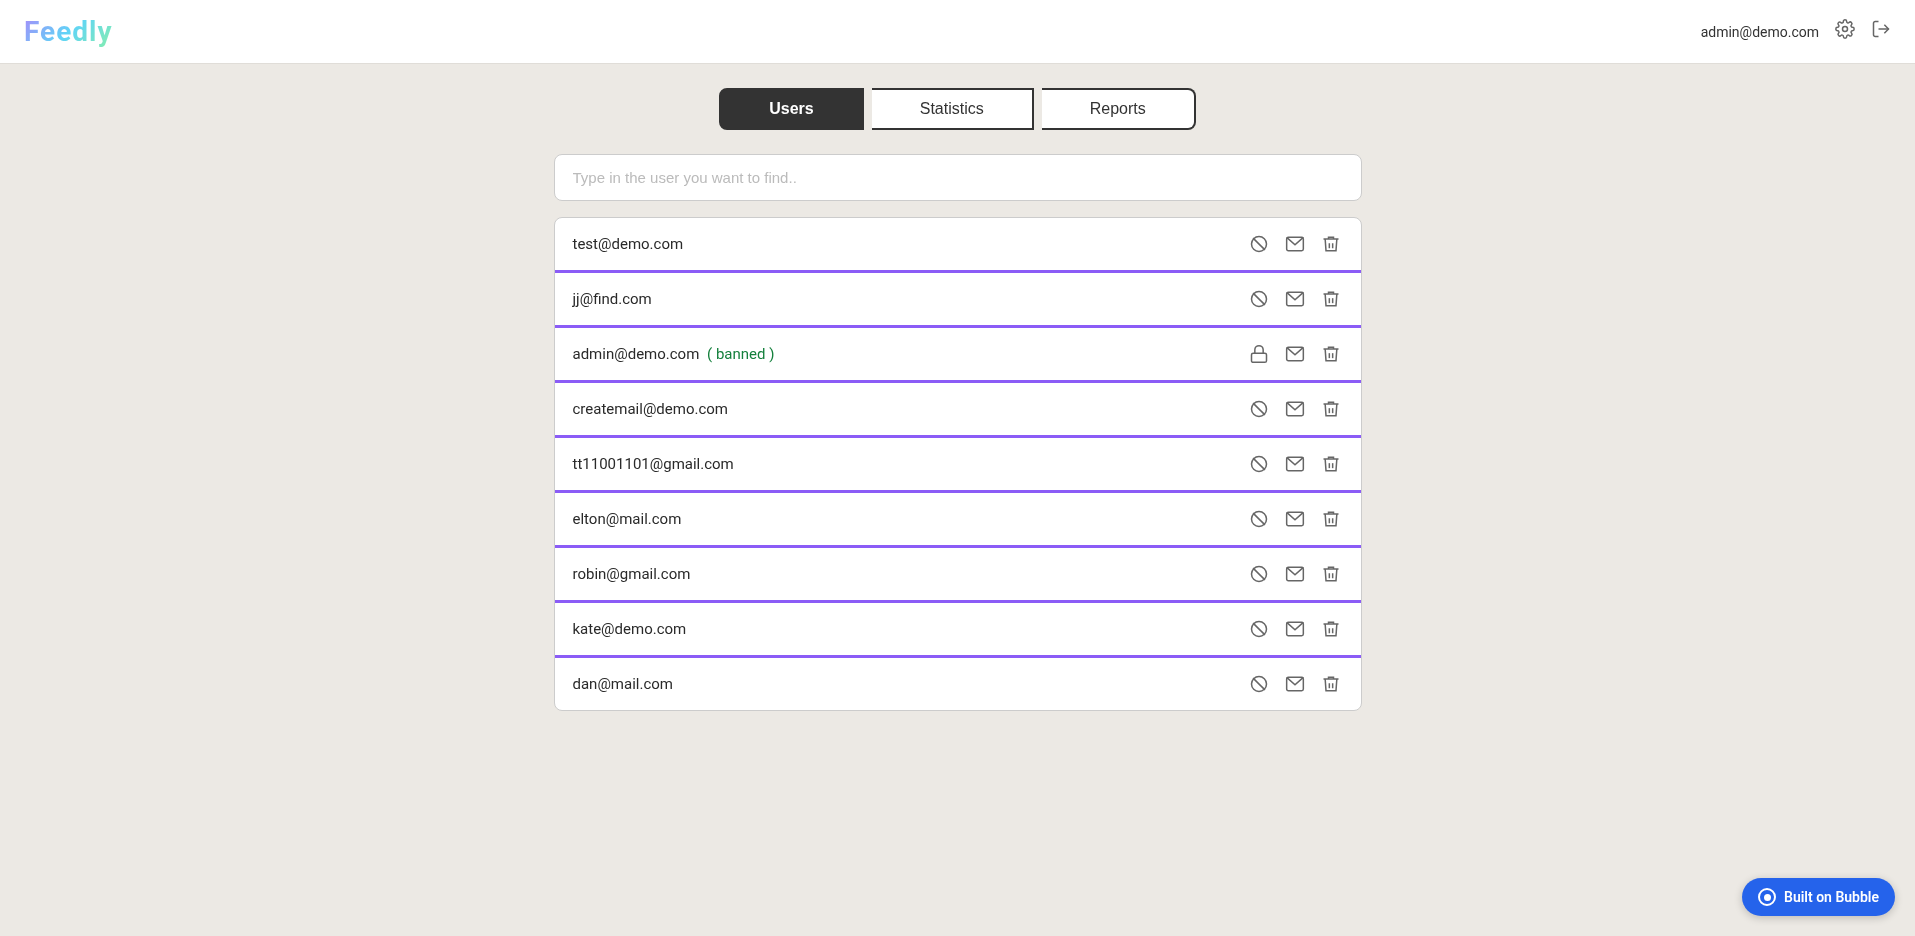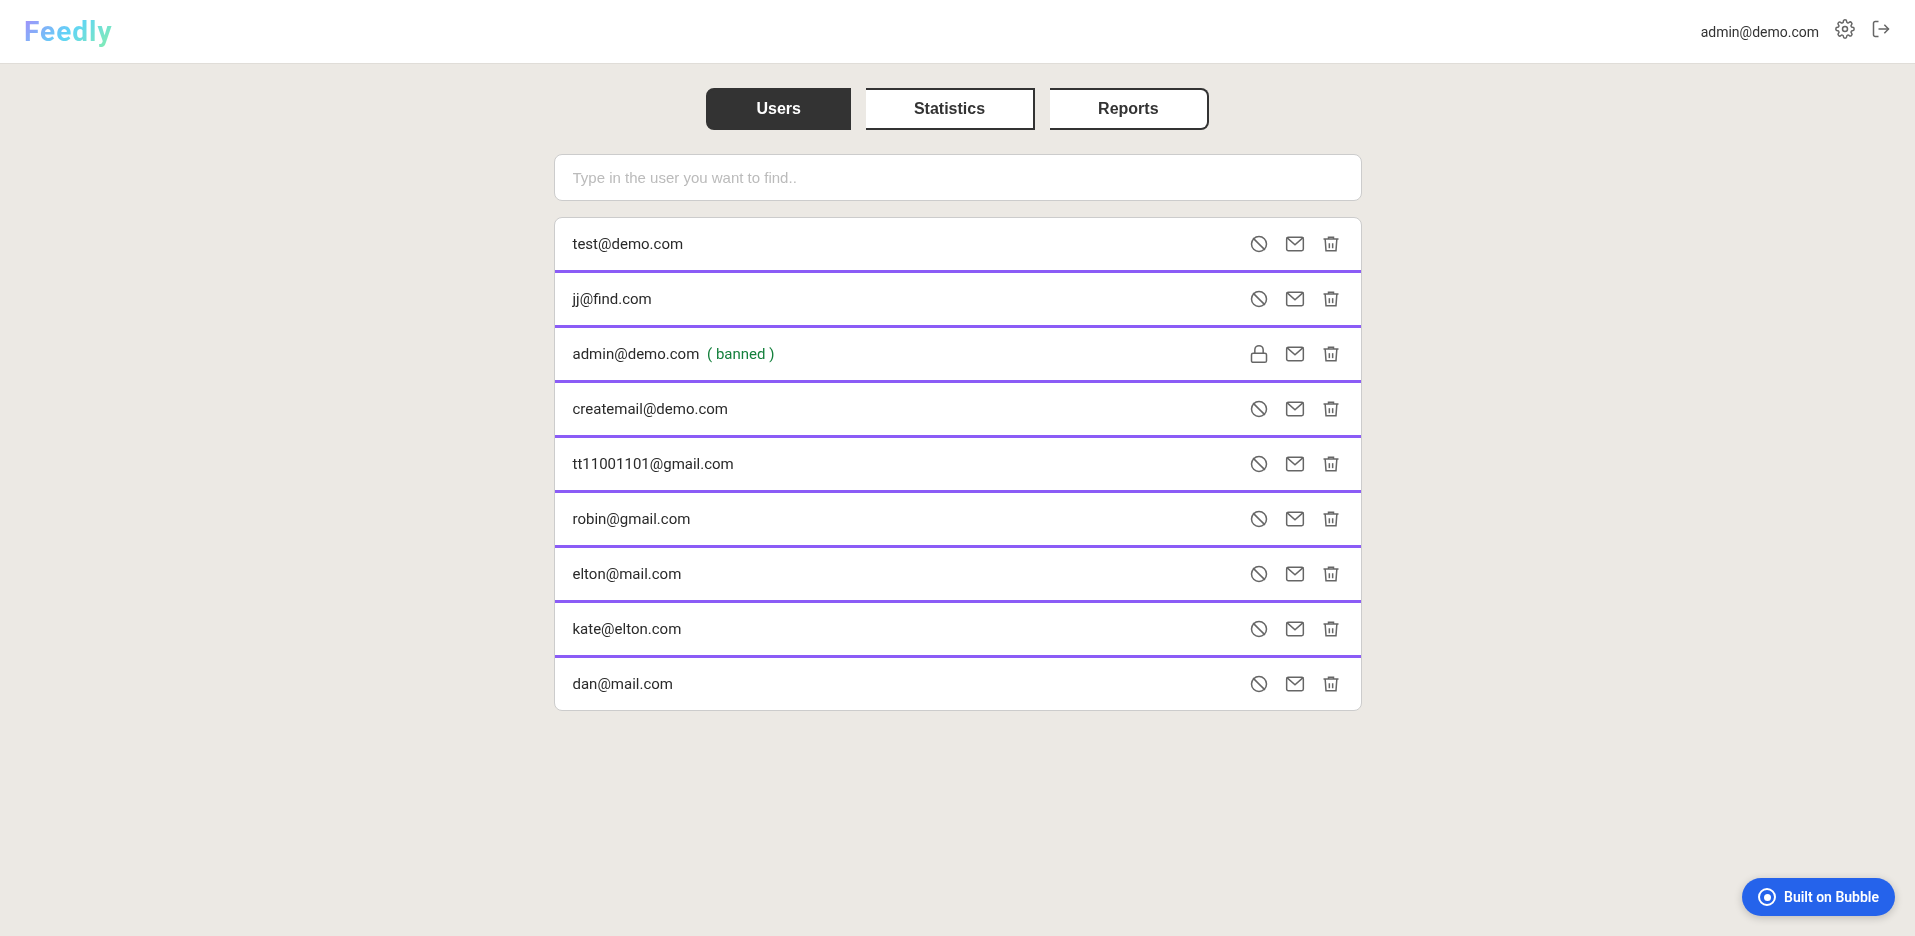--- a/index.html
+++ b/index.html
@@ -46,31 +46,31 @@
     .header-icon {
       font-size: 22px;
       color: #555;
       cursor: pointer;
     }
 
     
     .nav-tabs {
       display: flex;
       justify-content: center;
-      gap: 15px;
+      gap: 8px;
       margin-top: 24px;
       margin-bottom: 24px;
     }
 
     .nav-tab {
       padding: 10px 48px;
       border: 2px solid #333;
       background: #ffffff;
       font-size: 16px;
-      font-weight: 700;
+      font-weight: 400;
       cursor: pointer;
       color: #333;
       transition: background 0.15s;
     }
 
     .nav-tab:first-child {
       border-radius: 8px 0 0 8px;
     }
 
     .nav-tab:last-child {
@@ -377,20 +377,47 @@
               <path d="M19 6l-1 14H6L5 6"></path>
               <path d="M10 11v6"></path>
               <path d="M14 11v6"></path>
               <path d="M9 6V4h6v2"></path>
             </svg>
         </span>
       </div>
     </div>
 
     <div class="user-row">
+      <span class="user-email">elton@mail.com</span>
+      <div class="user-actions">
+        <span class="action-icon">
+          <svg class="svg-icon" viewBox="0 0 24 24">
+              <circle cx="12" cy="12" r="9"></circle>
+              <line x1="4.93" y1="4.93" x2="19.07" y2="19.07"></line>
+            </svg>
+        </span>
+        <span class="action-icon">
+          <svg class="svg-icon" viewBox="0 0 24 24">
+              <rect x="2" y="4" width="20" height="16" rx="2"></rect>
+              <polyline points="2,4 12,13 22,4"></polyline>
+            </svg>
+        </span>
+        <span class="action-icon">
+          <svg class="svg-icon" viewBox="0 0 24 24">
+              <polyline points="3 6 5 6 21 6"></polyline>
+              <path d="M19 6l-1 14H6L5 6"></path>
+              <path d="M10 11v6"></path>
+              <path d="M14 11v6"></path>
+              <path d="M9 6V4h6v2"></path>
+            </svg>
+        </span>
+      </div>
+    </div>
+
+    <div class="user-row">
       <span class="user-email">robin@gmail.com</span>
       <div class="user-actions">
         <span class="action-icon">
           <svg class="svg-icon" viewBox="0 0 24 24">
               <circle cx="12" cy="12" r="9"></circle>
               <line x1="4.93" y1="4.93" x2="19.07" y2="19.07"></line>
             </svg>
         </span>
         <span class="action-icon">
           <svg class="svg-icon" viewBox="0 0 24 24">
@@ -404,48 +431,21 @@
               <path d="M19 6l-1 14H6L5 6"></path>
               <path d="M10 11v6"></path>
               <path d="M14 11v6"></path>
               <path d="M9 6V4h6v2"></path>
             </svg>
         </span>
       </div>
     </div>
 
     <div class="user-row">
-      <span class="user-email">elton@mail.com</span>
-      <div class="user-actions">
-        <span class="action-icon">
-          <svg class="svg-icon" viewBox="0 0 24 24">
-              <circle cx="12" cy="12" r="9"></circle>
-              <line x1="4.93" y1="4.93" x2="19.07" y2="19.07"></line>
-            </svg>
-        </span>
-        <span class="action-icon">
-          <svg class="svg-icon" viewBox="0 0 24 24">
-              <rect x="2" y="4" width="20" height="16" rx="2"></rect>
-              <polyline points="2,4 12,13 22,4"></polyline>
-            </svg>
-        </span>
-        <span class="action-icon">
-          <svg class="svg-icon" viewBox="0 0 24 24">
-              <polyline points="3 6 5 6 21 6"></polyline>
-              <path d="M19 6l-1 14H6L5 6"></path>
-              <path d="M10 11v6"></path>
-              <path d="M14 11v6"></path>
-              <path d="M9 6V4h6v2"></path>
-            </svg>
-        </span>
-      </div>
-    </div>
-
-    <div class="user-row">
-      <span class="user-email">kate@elton.com</span>
+      <span class="user-email">kate@demo.com</span>
       <div class="user-actions">
         <span class="action-icon">
           <svg class="svg-icon" viewBox="0 0 24 24">
               <circle cx="12" cy="12" r="9"></circle>
               <line x1="4.93" y1="4.93" x2="19.07" y2="19.07"></line>
             </svg>
         </span>
         <span class="action-icon">
           <svg class="svg-icon" viewBox="0 0 24 24">
               <rect x="2" y="4" width="20" height="16" rx="2"></rect>

